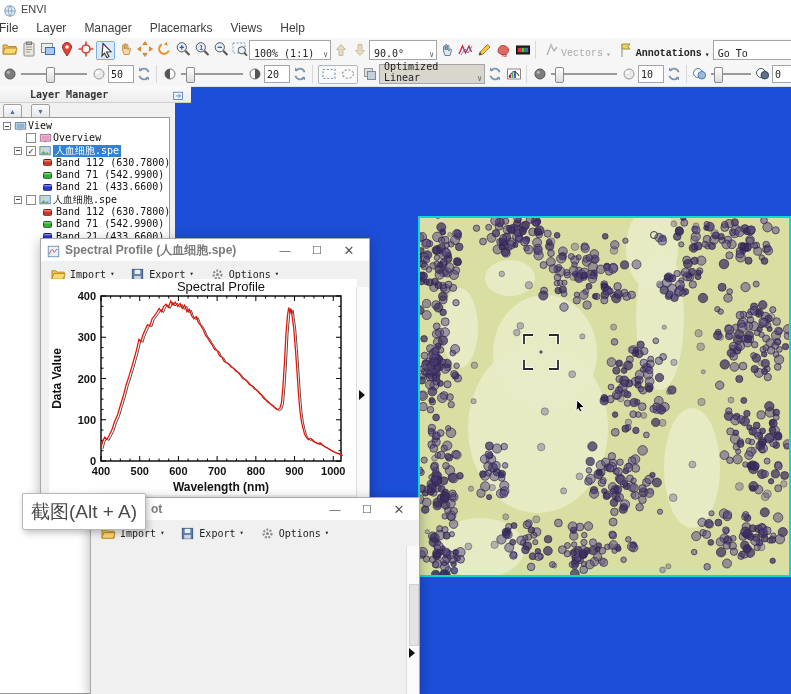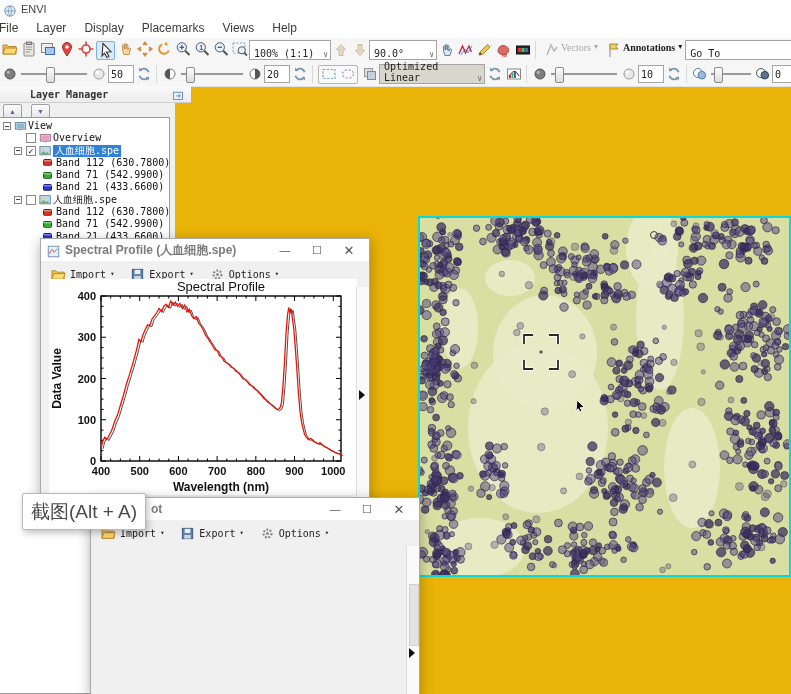--- a/index.html
+++ b/index.html
@@ -1,17 +1,17 @@
 <!DOCTYPE html>
 <html><head>
 <meta charset="utf-8">
 <style>
   html,body{margin:0;padding:0;width:791px;height:694px;overflow:hidden;background:#fff;
     font-family:"Liberation Sans",sans-serif;-webkit-font-smoothing:antialiased;}
-  #app{position:absolute;inset:0;width:791px;height:694px;background:#eab308;}
+  #app{position:absolute;inset:0;width:791px;height:694px;background:#1d4ed8;}
   
   .titlebar{position:absolute;left:0;top:0;width:791px;height:18px;background:#fff;display:flex;align-items:center;}
   .titlebar .appicon{width:12px;height:12px;margin:0 5px 0 4px;}
   .titlebar .apptitle{font-size:11px;color:#444;}
   .menubar{position:absolute;left:0;top:18px;width:791px;height:20px;background:#fff;display:flex;align-items:center;border-bottom:1px solid #e8e8e8;}
   .menubar .mitem{font-size:12px;color:#3c3c3c;padding:2px 9px;cursor:default;}
   .menubar .mitem:first-child{padding-left:2px;margin-left:-3px;}
   .tbrow{position:absolute;left:0;width:791px;height:24px;background:#f6f6f6;border-bottom:1px solid #e2e2e2;display:flex;align-items:center;}
   #tb1{top:38px;} #tb2{top:62px;}
   .ticon{width:17px;height:17px;display:inline-flex;align-items:center;justify-content:center;margin:0 1px;flex:none;}
@@ -20,21 +20,21 @@
   .tsep{width:1px;height:18px;background:#d8d8d8;margin:0 3px;flex:none;}
   .combo{height:18px;background:#fff;border:1px solid #a5a5a5;display:inline-flex;align-items:flex-end;
     font-size:10px;font-family:"DejaVu Sans Mono",monospace;color:#222;padding:0 2px 0 4px;flex:none;position:relative;}
   .combo .chev{margin-left:auto;font-size:8px;color:#666;padding-left:4px;}
   .combo.gray{background:#d9d6ce;}
   .vbox{height:16px;border:1px solid #a5a5a5;background:#fff;font-size:10px;font-family:"DejaVu Sans Mono",monospace;
     color:#222;padding:0 2px;flex:none;text-align:left;}
   .slider{position:relative;height:18px;flex:none;}
   .slider .track{position:absolute;left:2px;right:2px;top:8px;height:2px;background:#9a9a9a;}
   .slider .thumb{position:absolute;top:2px;width:7px;height:14px;background:linear-gradient(#fdfdfd,#dcdcdc);border:1px solid #8a8a8a;border-radius:2px;}
-  .ddlabel{display:inline-flex;align-items:flex-start;font-size:10px;font-family:Liberation Serif, serif;color:#222;flex:none;padding:0 3px;}
+  .ddlabel{display:inline-flex;align-items:flex-end;font-size:10px;font-family:Liberation Mono, monospace;color:#222;flex:none;padding:0 3px;}
   .ddlabel.dis{color:#aaa;}
   .ddlabel .chev{font-size:8px;margin-left:3px;}
   .btngroup{display:inline-flex;border:1px solid #b5b5b5;background:#fafafa;border-radius:2px;flex:none;margin:0 2px;}
   
   #layerpanel{position:absolute;left:0;top:86px;width:175px;height:608px;background:#f0f0f0;}
   #lmheader{position:absolute;left:0;top:0;width:175px;height:16px;background:linear-gradient(#fbfbfb,#ececec);
     border-bottom:1px solid #cfcfcf;display:flex;align-items:center;padding-left:16px;}
   #lmheader .lmtitle{font-size:10px;font-weight:bold;font-family:"DejaVu Sans Mono",monospace;color:#333;margin-left:14px;}
   #lmheader .dock{margin-left:auto;margin-right:6px;width:13px;height:13px;}
   .chevbtn{position:absolute;width:17px;height:13px;background:linear-gradient(#fdfdfd,#e4e4e4);border:1px solid #a0a0a0;
@@ -83,21 +83,21 @@
           <circle cx="8" cy="8" r="7" fill="#dfeaf4" stroke="#5b83a8"></circle>
           <path d="M1.5 8h13M8 1.5c-3 3.5-3 9.5 0 13M8 1.5c3 3.5 3 9.5 0 13" fill="none" stroke="#5b83a8" stroke-width=".8"></path>
         </svg>
     </span>
     <span class="apptitle">ENVI</span>
   </div>
 
   <div class="menubar">
       <span class="mitem">File</span>
       <span class="mitem">Layer</span>
-      <span class="mitem">Display</span>
+      <span class="mitem">Manager</span>
       <span class="mitem">Placemarks</span>
       <span class="mitem">Views</span>
       <span class="mitem">Help</span>
     </div>
 
   <div class="tbrow" id="tb1">
     <span class="icon-group" style="display: inline-flex;">
         <span class="ticon">
           <svg viewBox="0 0 16 16">
             <path d="M1 13V4h4l1.5 1.5H14V13z" fill="#f3c24b" stroke="#b9892e"></path>

